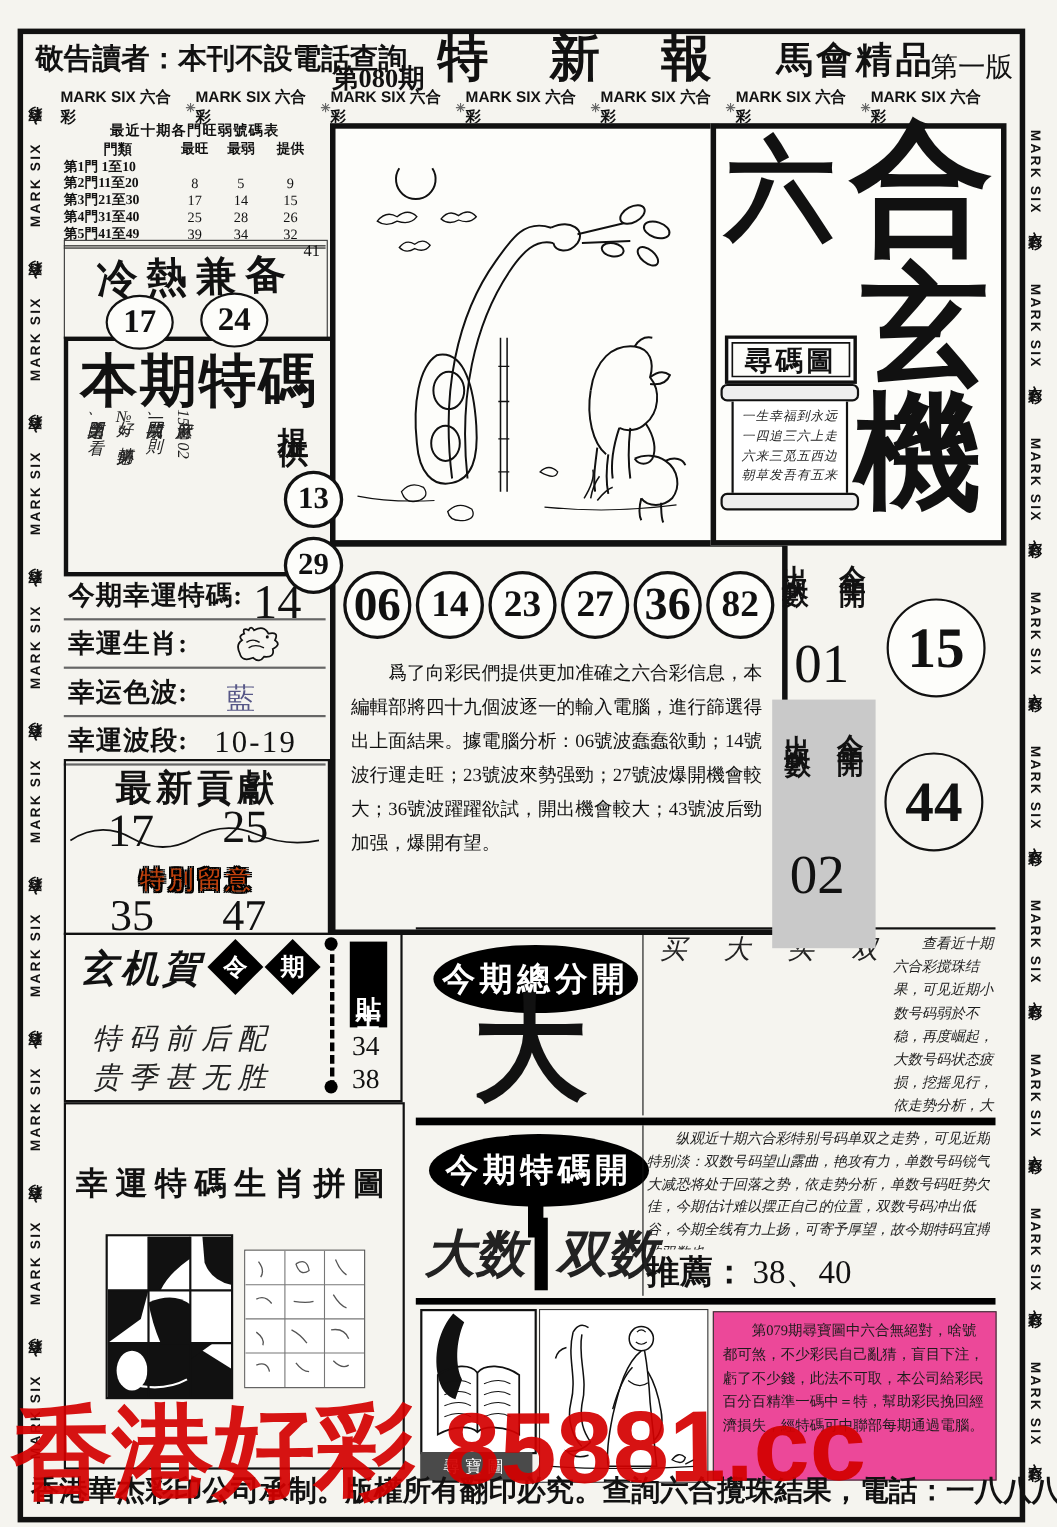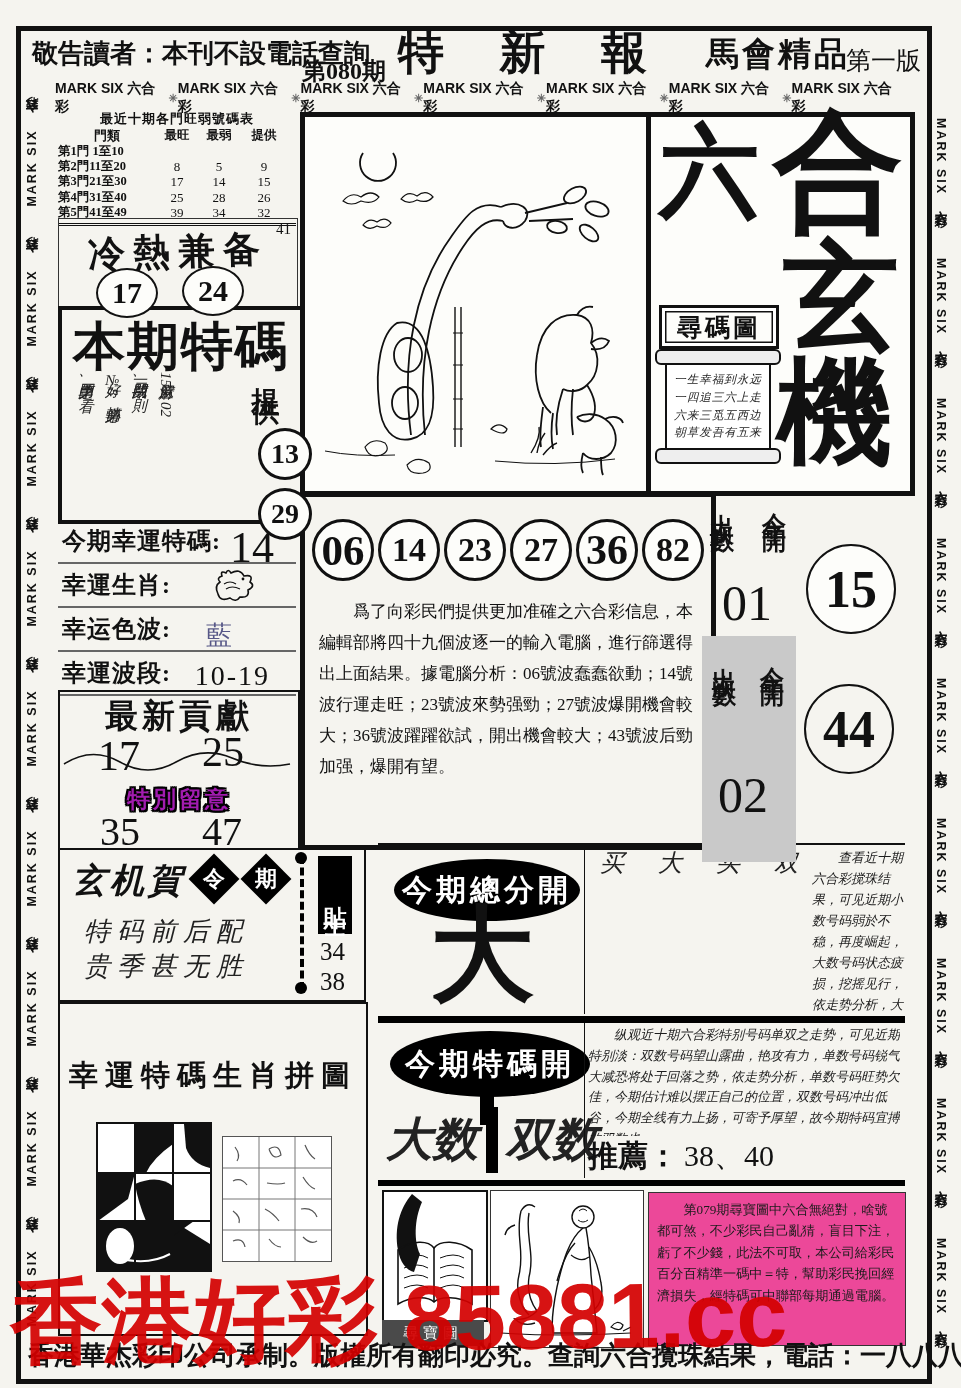--- a/index.html
+++ b/index.html
@@ -8,21 +8,21 @@
   .abs{position:absolute;}
   .frame{position:absolute;left:16px;top:26px;width:906px;height:1348px;
          border:5px solid #111;pointer-events:none;}
   .serif{font-family:"Liberation Serif",serif;}
   .sans{font-family:"Liberation Sans",sans-serif;}
   .vt{writing-mode:vertical-rl;}
   .circ{position:absolute;border:3px solid #111;border-radius:50%;display:flex;align-items:center;
         justify-content:center;font-family:"Liberation Serif",serif;background:#fdfdfa;font-weight:600;}
   .badge{position:absolute;background:#000;color:#fff;border-radius:50%;display:flex;align-items:center;
          justify-content:center;font-weight:900;letter-spacing:4px;}
-  .bubble{font-weight:700;color:#a21caf;
+  .bubble{font-weight:400;color:#c2410c;
     text-shadow:-2px -2px 0 #000,2px -2px 0 #000,-2px 2px 0 #000,2px 2px 0 #000,
                  0 -2px 0 #000,0 2px 0 #000,-2px 0 0 #000,2px 0 0 #000;}
   .hand{font-style:italic;color:#222;}
   .diam{display:inline-flex;width:36px;height:36px;background:#000;transform:rotate(45deg);
         align-items:center;justify-content:center;margin:0 6px;vertical-align:6px;}
   .diam span{transform:rotate(-45deg);color:#fff;font-size:22px;font-weight:700;}
   .strip{display:flex;align-items:center;justify-content:space-between;font-weight:700;
          font-family:"Liberation Sans",sans-serif;font-size:14px;}
   .strip .sep{font-size:11px;color:#666;}
   .mtxt{position:absolute;writing-mode:vertical-rl;font-family:"Liberation Sans",sans-serif;
@@ -183,21 +183,21 @@
   <div class="abs" style="left:58px;top:848px;width:304px;height:150px;border:2.5px solid #111;">
     <div class="abs" style="left:12px;top:8px;white-space:nowrap;">
       <span style="font-size:34px;font-weight:900;font-style:italic;letter-spacing:4px;">玄机賀</span>
       <span class="diam">
           <span>令</span>
         </span>
       <span class="diam">
           <span>期</span>
         </span>
     </div>
-    <div class="abs hand" style="left:24px;top:64px;font-size:26px;letter-spacing:7px;line-height:1.35;">
+    <div class="abs hand" style="left:24px;top:77px;font-size:26px;letter-spacing:7px;line-height:1.35;">
       <div>特码前后配</div>
       <div>贵季甚无胜</div>
     </div>
     <div class="abs" style="left:240px;top:6px;height:134px;border-left:4px dashed #000;"></div>
     <div class="abs" style="left:235px;top:2px;width:12px;height:12px;background:#000;border-radius:50%;"></div>
     <div class="abs" style="left:235px;top:132px;width:12px;height:12px;background:#000;border-radius:50%;"></div>
     <div class="abs vt" style="left:258px;top:6px;width:34px;height:78px;background:#000;color:#fff;font-size:23px;
          font-weight:700;display:flex;align-items:center;justify-content:center;letter-spacing:8px;">貼士</div>
     <span class="abs serif" style="left:260px;top:88px;font-size:25px;">34</span>
     <span class="abs serif" style="left:260px;top:118px;font-size:25px;">38</span>

